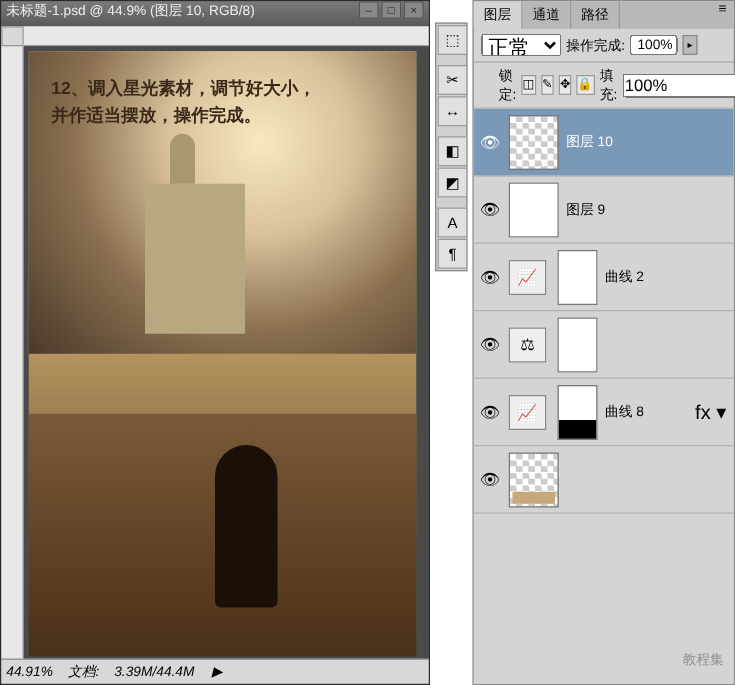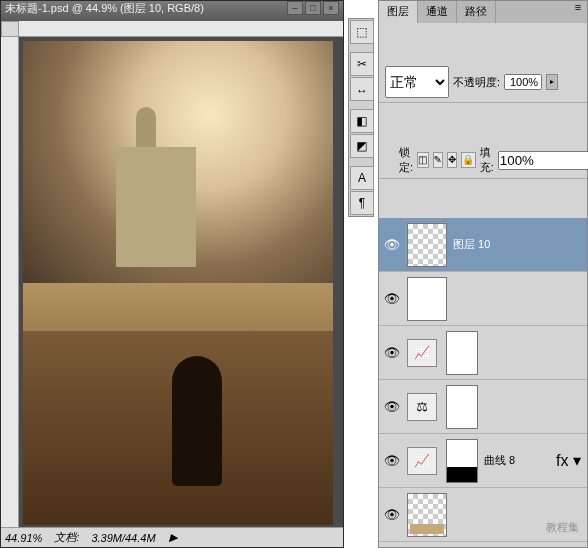--- a/index.html
+++ b/index.html
@@ -25,28 +25,28 @@
 .caption { position: absolute; top: 18px; left: 18px; right: 18px; color: #3a2818; font-size: 14px; font-weight: bold; line-height: 1.6; }
 
 .statusbar { position: absolute; left: 0; bottom: 0; right: 0; height: 20px; background: #d8d8d8; display: flex; align-items: center; font-size: 11px; padding: 0 4px; border-top: 1px solid #999; }
 .statusbar > span { margin-right: 12px; font-style: italic; }
 .sb-arrow { width: 12px; text-align: center; }
 
 .mini-toolbar { position: absolute; left: 348px; top: 18px; width: 26px; background: #d0d0d0; border: 1px solid #888; }
 .mini-toolbar .tbtn { width: 24px; height: 24px; border: 1px solid #999; margin: 1px; background: #e0e0e0; display: flex; align-items: center; justify-content: center; font-size: 12px; }
 .mini-toolbar .sep { height: 6px; }
 
-.layers-panel { position: absolute; left: 378px; top: 0; right: 0; height: 548px; background: #d4d4d4; border: 1px solid #888; display: flex; flex-direction: column; gap: 39px; }
+.layers-panel { position: absolute; left: 378px; top: 0; right: 0; height: 548px; background: #d4d4d4; border: 1px solid #888; display: flex; flex-direction: column; }
 .panel-tabs { height: 22px; display: flex; background: #b8b8b8; font-size: 11px; }
 .panel-tab { padding: 3px 8px; border-right: 1px solid #999; }
 .panel-tab.active { background: #d4d4d4; }
 .panel-menu { margin-left: auto; width: 18px; text-align: center; }
 
 .panel-toolbar { padding: 4px 6px; display: flex; align-items: center; gap: 4px; font-size: 11px; border-bottom: 1px solid #aaa; }
-.panel-toolbar select { font-size: 14px; height: 32px; width: 64px; }
+.panel-toolbar select { font-size: 17px; height: 18px; width: 64px; }
 .panel-toolbar input[type=text] { width: 38px; height: 16px; font-size: 11px; text-align: right; padding-right: 2px; }
 .pct-btn { width: 12px; height: 16px; background: #bbb; border: 1px solid #888; font-size: 8px; line-height: 14px; text-align: center; }
 .lock-row { padding: 3px 20px; display: flex; align-items: center; gap: 4px; font-size: 11px; border-bottom: 1px solid #aaa; }
 .lock-icon { width: 16px; height: 16px; border: 1px solid #999; background: #e8e8e8; font-size: 10px; text-align: center; line-height: 14px; }
 
 .layer-list { flex: 1; overflow-y: auto; background: #d4d4d4; }
 .layer-row { display: flex; align-items: center; min-height: 54px; border-bottom: 1px solid #b0b0b0; padding: 2px 4px; gap: 6px; }
 .layer-row.selected { background: #7a99b8; color: #fff; }
 .vis-col { width: 18px; text-align: center; font-size: 13px; }
 .thumb { width: 40px; height: 44px; background: #fff; border: 1px solid #777; position: relative; }
@@ -74,20 +74,24 @@
   </div>
   <div class="ruler-corner"></div>
   <div class="ruler-h"></div>
   <div class="ruler-v"></div>
   <div class="canvas-area">
     <div class="artwork">
       <div class="sky"></div>
       <div class="castle"></div>
       <div class="ground"></div>
       <div class="figure"></div>
+      <div class="caption">
+        <span>12、调入星光素材，调节好大小，</span><br>
+        <span>并作适当摆放，操作完成。</span>
+      </div>
     </div>
   </div>
   <div class="statusbar">
     <span>44.91%</span>
     <span>文档:</span>
     <span>3.39M/44.4M</span>
     <span class="sb-arrow">▶</span>
   </div>
 </div>
 
@@ -106,21 +110,21 @@
 
 <div class="layers-panel">
   <div class="panel-tabs">
     <div class="panel-tab active">图层</div>
     <div class="panel-tab">通道</div>
     <div class="panel-tab">路径</div>
     <div class="panel-menu">≡</div>
   </div>
   <div class="panel-toolbar">
     <select><option>正常</option></select>
-    <span>不透明度:</span>
+    <span>操作完成:</span>
     <input type="text" value="100%" style="">
     <div class="pct-btn">▸</div>
   </div>
   <div class="lock-row">
     <span>锁定:</span>
     <div class="lock-icon">◫</div>
     <div class="lock-icon">✎</div>
     <div class="lock-icon">✥</div>
     <div class="lock-icon">🔒</div>
     <span style="margin-left:auto">填充:</span>
@@ -130,25 +134,27 @@
 
   <div class="layer-list">
     <div class="layer-row selected">
       <div class="vis-col">👁</div>
       <div class="thumb checker"></div>
       <span class="layer-name">图层 10</span>
     </div>
     <div class="layer-row">
       <div class="vis-col">👁</div>
       <div class="thumb white"></div>
+      <span class="layer-name">图层 9</span>
     </div>
     <div class="layer-row">
       <div class="vis-col">👁</div>
       <div class="adj-icon">📈</div>
       <div class="mask"></div>
+      <span class="layer-name">曲线 2</span>
     </div>
     <div class="layer-row">
       <div class="vis-col">👁</div>
       <div class="adj-icon">⚖</div>
       <div class="mask"></div>
     </div>
     <div class="layer-row">
       <div class="vis-col">👁</div>
       <div class="adj-icon">📈</div>
       <div class="mask" style="background:linear-gradient(#fff 65%,#000 65%)"></div>

